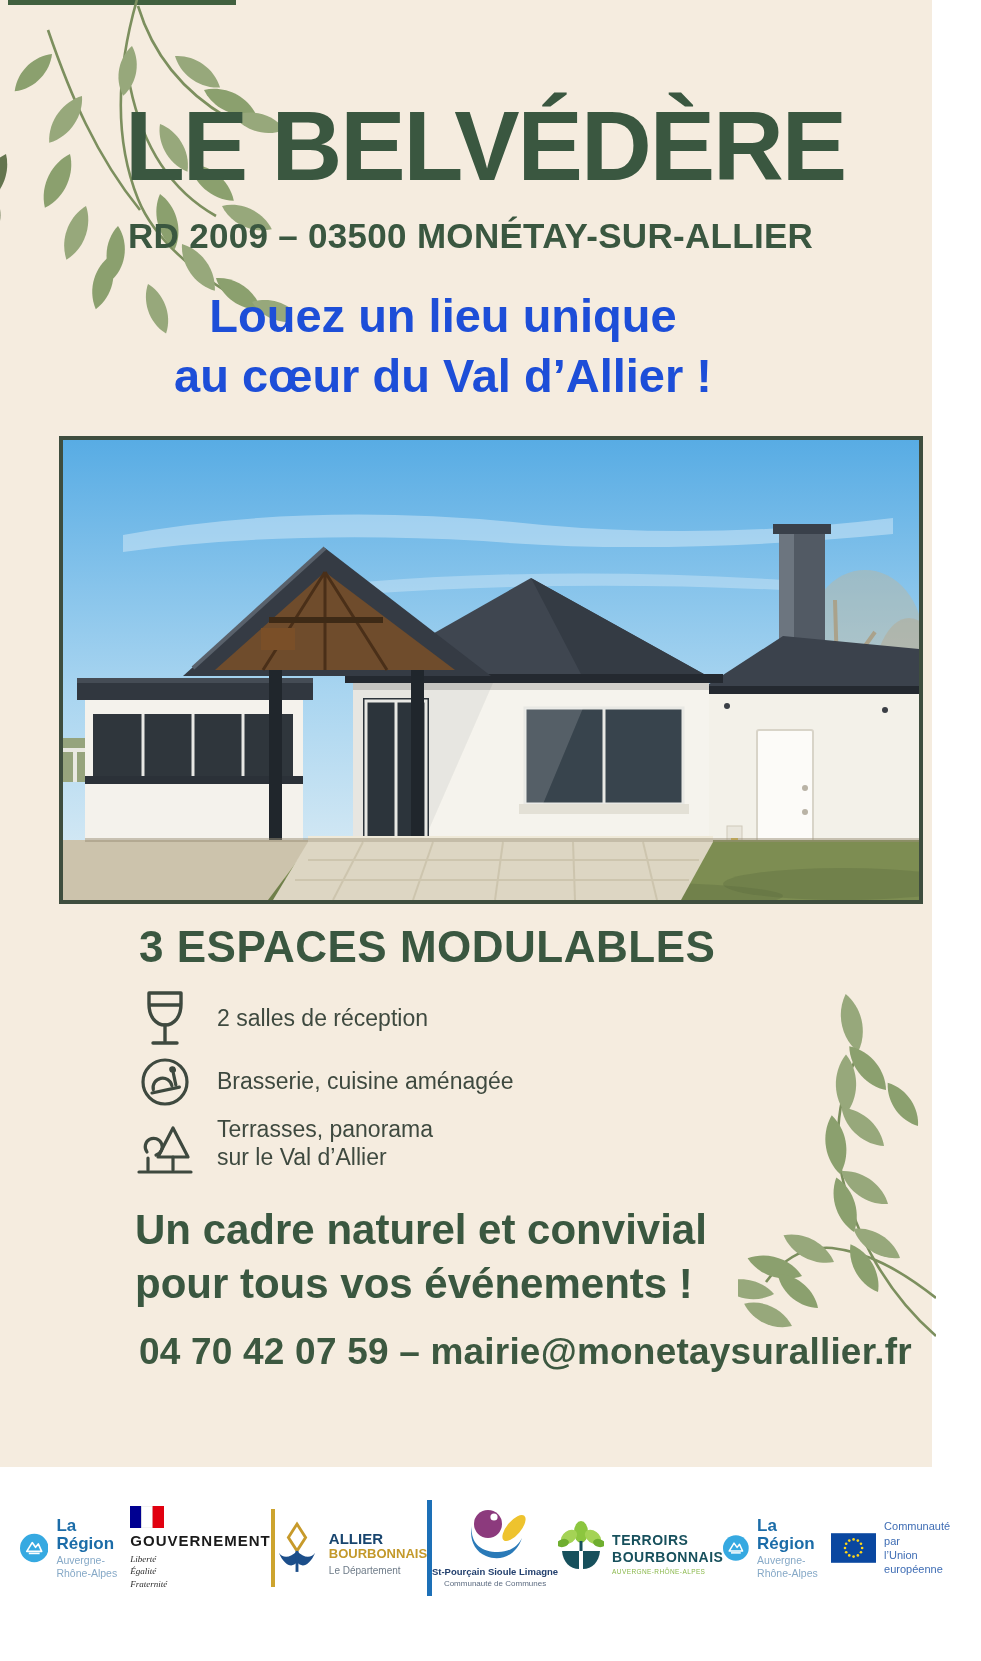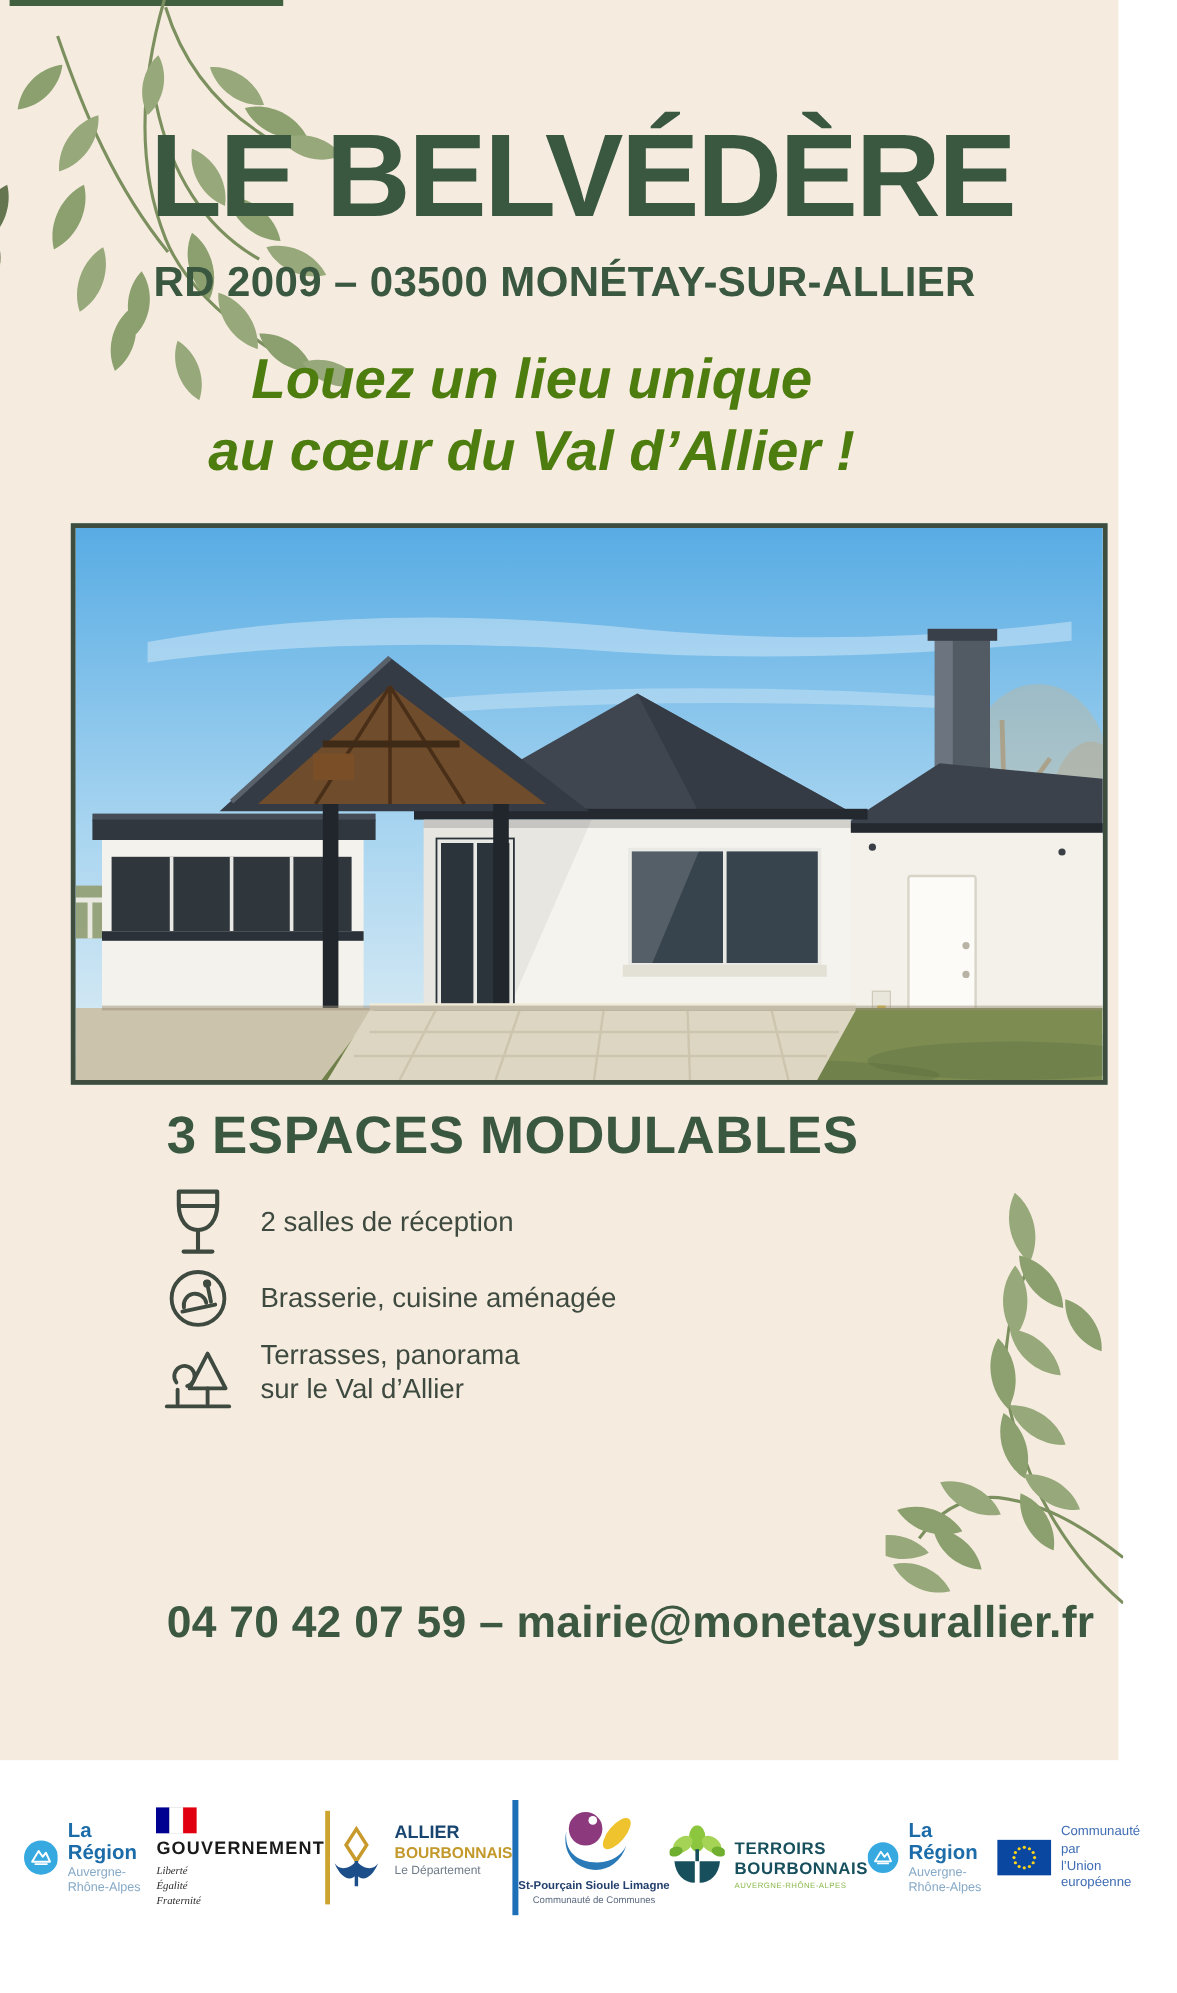--- a/index.html
+++ b/index.html
@@ -4,21 +4,21 @@
 <style>
   html,body{margin:0;padding:0;background:#ffffff;}
   .page{position:relative;width:981px;height:1661px;overflow:hidden;background:#ffffff;font-family:"Liberation Sans",sans-serif;}
   .poster{position:absolute;top:0;left:0;width:932px;height:1467px;background:#f5ecdf;}
   .topline{position:absolute;top:0;left:8px;width:228px;height:5px;background:#41603f;}
   .branch-tl{position:absolute;top:-6px;left:-10px;}
   .branch-br{position:absolute;top:986px;right:-4px;}
 
   .title{position:absolute;top:95px;left:125px;margin:0;font-size:98px;line-height:1.05;font-weight:bold;color:#3a5740;letter-spacing:-2px;white-space:nowrap;}
   .address{position:absolute;top:216px;left:128px;font-size:35px;font-weight:bold;color:#3a5740;letter-spacing:.3px;white-space:nowrap;}
-  .tagline{position:absolute;top:286px;left:40px;width:806px;text-align:center;font-size:47px;font-weight:bold;color:#4d7c0f;line-height:1.28;font-style:italic;}
+  .tagline{position:absolute;top:286px;left:40px;width:806px;text-align:center;font-size:47px;font-weight:bold;color:#1d4ed8;line-height:1.28;}
 
   .photo{position:absolute;top:436px;left:59px;width:864px;height:468px;border:4px solid #3e4d3e;box-sizing:border-box;background:#bfe0f2;overflow:hidden;}
   .photo svg{display:block;width:856px;height:460px;}
 
   .section{position:absolute;top:922px;left:139px;margin:0;font-size:44px;font-weight:bold;color:#3a5740;letter-spacing:.5px;}
   .feature{position:absolute;left:133px;display:flex;align-items:center;gap:20px;color:#3e493f;font-size:23px;}
   .f1{top:988px;}
   .f2{top:1054px;}
   .f3{top:1116px;align-items:flex-start;}
   .feature .ic{flex:0 0 64px;display:flex;justify-content:center;}
@@ -32,21 +32,21 @@
   .logo-row{position:absolute;top:22px;left:20px;right:20px;height:118px;display:flex;align-items:center;justify-content:space-between;}
   .sep-yellow{width:6px;height:78px;background:#cda42e;}
   .sep-blue{width:7px;height:96px;background:#1d70b7;}
 
   .lr{display:flex;align-items:center;gap:8px;}
   .lr .t1{font-size:17px;font-weight:bold;color:#1b6ca8;line-height:1.1;}
   .lr .t2{font-size:10.5px;color:#86a9c7;line-height:1.2;}
   .gov{display:flex;flex-direction:column;align-items:flex-start;}
   .gov .t{font-size:15px;font-weight:bold;color:#1a1a1a;letter-spacing:1px;margin-top:4px;}
   .gov .motto{font-family:"Liberation Serif",serif;font-style:italic;font-size:9px;color:#2e2e2e;line-height:1.4;margin-top:4px;}
-  .allier{display:flex;align-items:flex-start;gap:10px;}
+  .allier{display:flex;align-items:flex-end;gap:10px;}
   .allier .a1{font-size:15px;font-weight:bold;color:#18456f;line-height:1.05;}
   .allier .a2{font-size:13px;font-weight:bold;color:#c3992b;line-height:1.2;}
   .allier .a3{font-size:10px;color:#6e7b88;margin-top:3px;}
   .stp{display:flex;flex-direction:column;align-items:center;}
   .stp .s1{font-size:9.5px;font-weight:bold;color:#23406e;margin-top:2px;white-space:nowrap;}
   .stp .s2{font-size:8px;color:#5c6b80;margin-top:2px;white-space:nowrap;}
   .ter{display:flex;align-items:flex-end;gap:8px;}
   .ter .t1{font-size:14px;font-weight:bold;color:#17505c;line-height:1.2;letter-spacing:.5px;}
   .ter .tag{font-size:6.5px;color:#8ab84a;letter-spacing:.4px;margin-top:2px;white-space:nowrap;}
   .eu{display:flex;align-items:center;gap:8px;}
@@ -240,20 +240,24 @@
           <line x1="13" y1="36" x2="13" y2="48"></line>
           <line x1="4" y1="50" x2="56" y2="50"></line>
         </svg>
       </span>
       <span class="txt">
         <span>Terrasses, panorama</span><br>
         <span>sur le Val d’Allier</span>
       </span>
     </div>
 
+    <div class="closing">
+      <span>Un cadre naturel et convivial</span><br>
+      <span>pour tous vos événements !</span>
+    </div>
 
     <div class="contact">04 70 42 07 59 – mairie@monetaysurallier.fr</div>
 
     <svg class="branch-br" width="198" height="358" viewBox="0 0 198 358">
       <g fill="none" stroke="#7c8f5e" stroke-width="2.6">
         <path d="M198,350 C150,308 118,252 104,190 C96,152 100,112 118,72"></path>
         <path d="M198,312 C160,282 128,266 94,262 C66,260 44,274 28,296"></path>
       </g>
       <g>
         <use href="#lf" fill="#97a87b" transform="translate(120,66) rotate(-12) scale(1.35)"></use>

